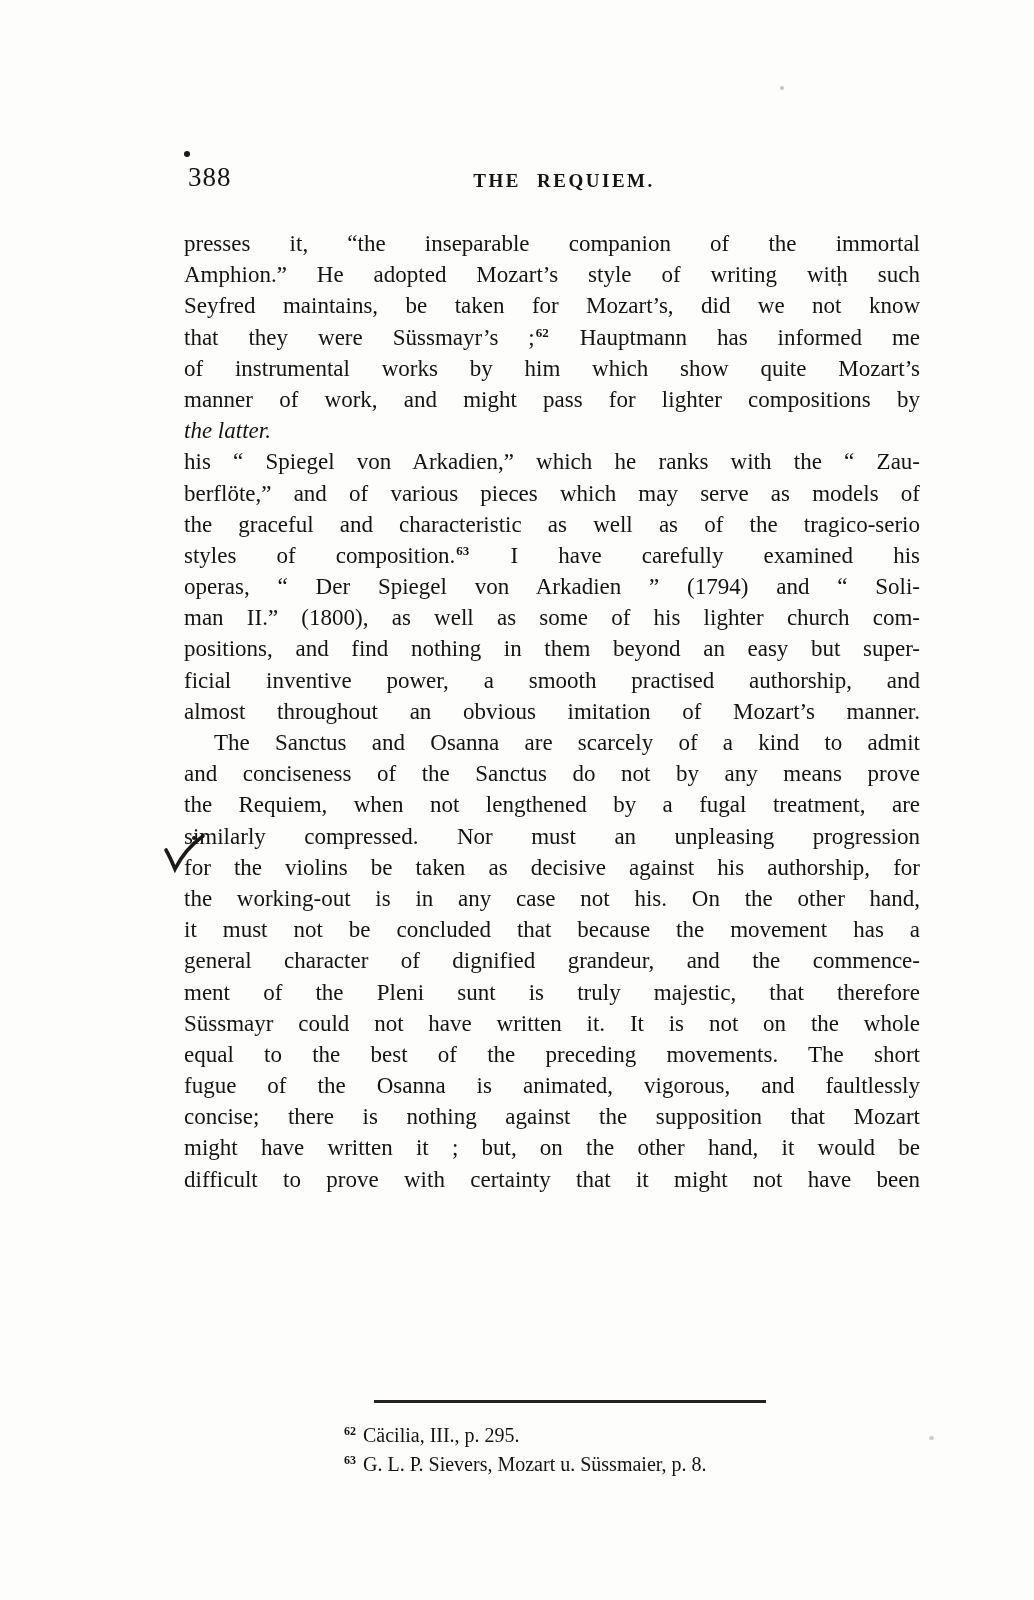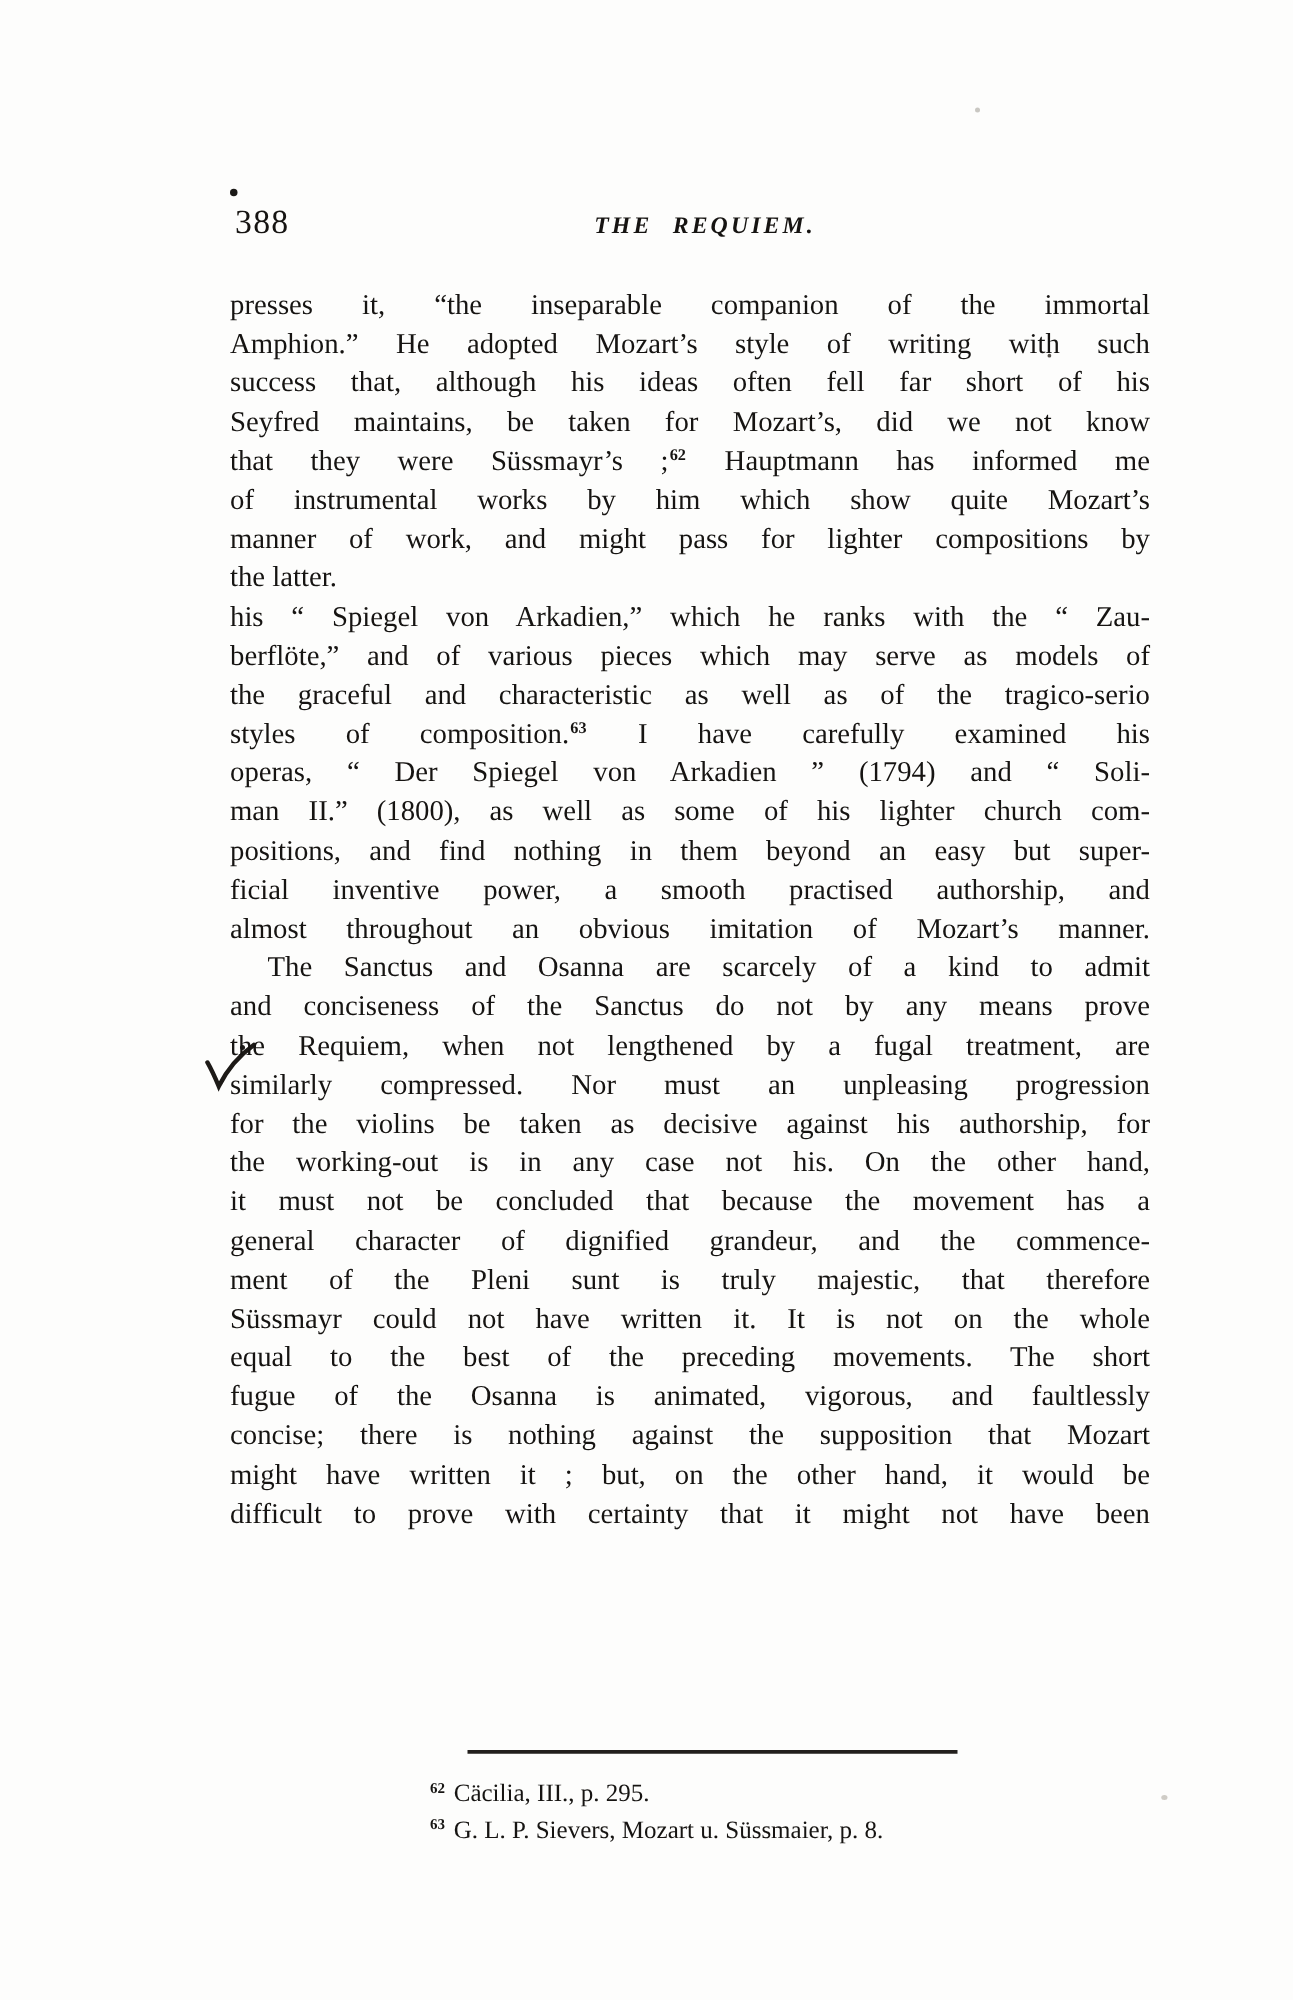--- a/index.html
+++ b/index.html
@@ -27,40 +27,40 @@
   .running-header {
     position: absolute;
     left: 196px;
     top: 170px;
     width: 736px;
     text-align: center;
     font-size: 19px;
     font-weight: bold;
     letter-spacing: 2.5px;
     word-spacing: 9px;
-    font-style: italic;
   }
   .text-block {
     position: absolute;
     left: 184px;
     top: 228px;
     width: 736px;
     font-size: 23px;
   }
   .line {
     line-height: 31.2px;
     height: 31.2px;
     text-align: justify;
     text-align-last: justify;
     white-space: normal;
     overflow: visible;
   }
   .line.no-just {
     text-align: right;
     text-align-last: left;
+    font-style: italic;
   }
   .line.indent {
     text-indent: 30px;
   }
   .fnref {
     font-size: 13px;
     font-weight: bold;
     vertical-align: 8px;
     line-height: 0;
     margin: 0 1px;
@@ -120,21 +120,20 @@
   <span class="running-header">THE REQUIEM.</span>
 
   <svg class="margin-check" width="46" height="44" viewBox="0 0 46 44">
     <path d="M3 17 Q7 24 12 36 Q22 16 40 3" fill="none" stroke="#1d1a17" stroke-width="3.6" stroke-linecap="round"></path>
     <circle cx="31" cy="5" r="2" fill="#1d1a17"></circle>
   </svg>
 
   <main class="text-block" id="text-block">
       <div class="line">presses it, “the inseparable companion of the immortal</div>
       <div class="line">Amphion.” He adopted Mozart’s style of writing with such</div>
-      <div class="line">success that, although his ideas often fell far short of his</div>
       <div class="line">Seyfred maintains, be taken for Mozart’s, did we not know</div>
       <div class="line">that they were Süssmayr’s ;<sup class="fnref">62</sup> Hauptmann has informed me</div>
       <div class="line">of instrumental works by him which show quite Mozart’s</div>
       <div class="line">manner of work, and might pass for lighter compositions by</div>
       <div class="line no-just">the latter.</div>
       <div class="line">his “ Spiegel von Arkadien,” which he ranks with the “ Zau-</div>
       <div class="line">berflöte,” and of various pieces which may serve as models of</div>
       <div class="line">the graceful and characteristic as well as of the tragico-serio</div>
       <div class="line">styles of composition.<sup class="fnref">63</sup> I have carefully examined his</div>
       <div class="line">operas, “ Der Spiegel von Arkadien ” (1794) and “ Soli-</div>

